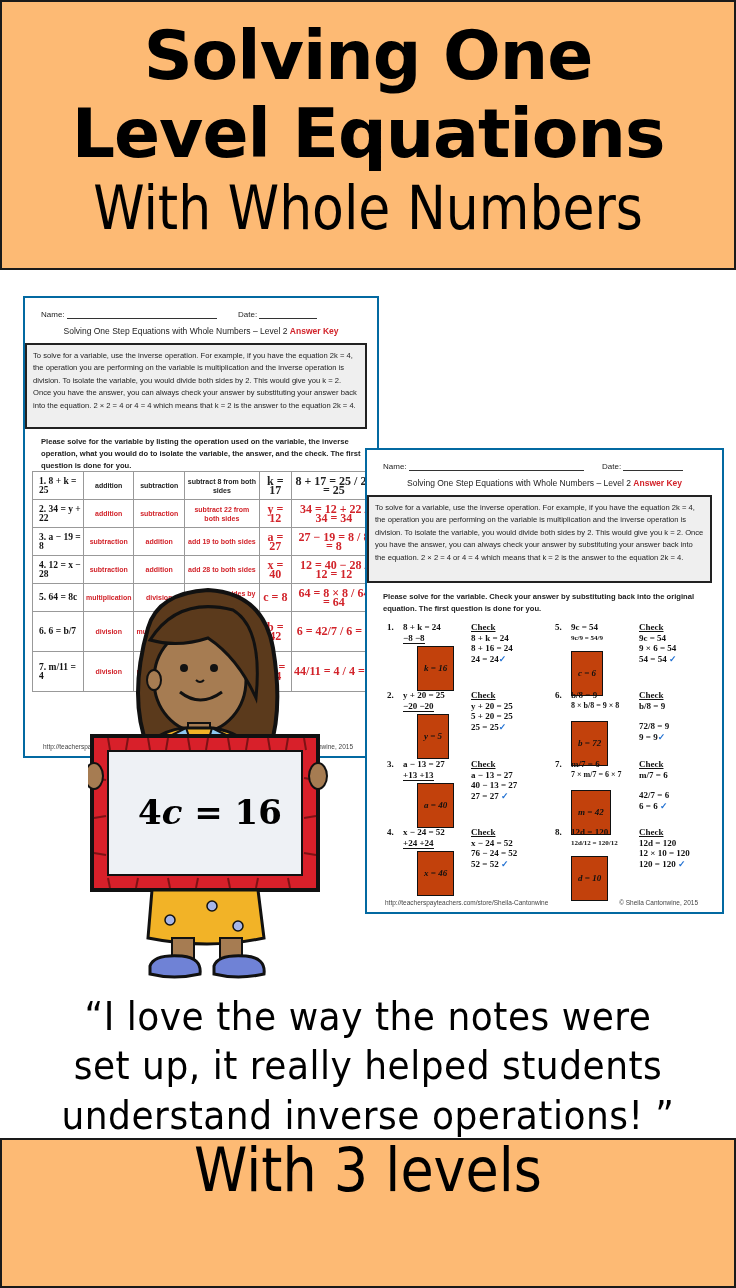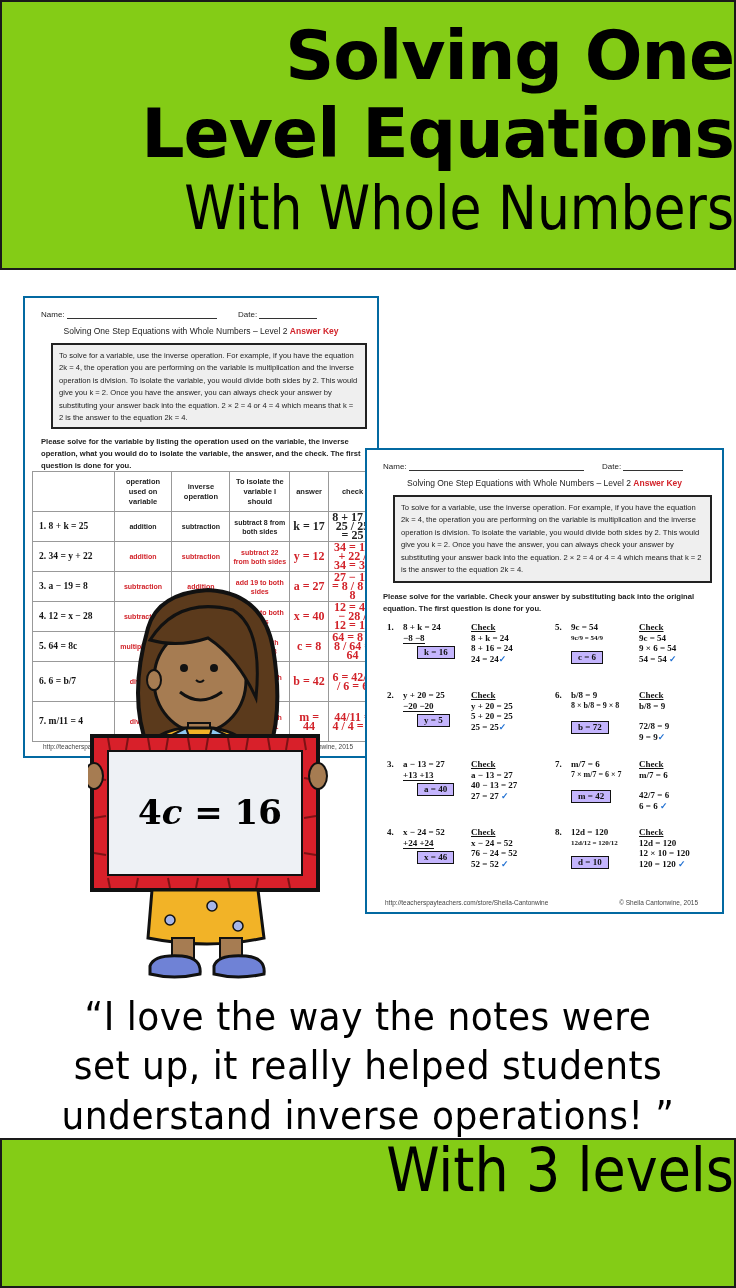--- a/index.html
+++ b/index.html
@@ -1,22 +1,22 @@
 <!DOCTYPE html>
 <html><head>
 <meta charset="utf-8">
 <style>
   * { box-sizing: border-box; margin: 0; padding: 0; }
   html, body { width: 736px; height: 1288px; background: #ffffff; overflow: hidden; }
   body { position: relative; font-family: "Liberation Sans", sans-serif; color: #000; }
 
   .banner {
     position: absolute; left: 0; width: 736px;
-    background: #84cc16; border: 2px solid #1a1a1a;
-    text-align: right;
+    background: #fdba74; border: 2px solid #1a1a1a;
+    text-align: center;
   }
   .banner.top { top: 0; height: 270px; }
   .banner.bottom { top: 1138px; height: 150px; }
 
   .title-big {
     display: block; font-family: "DejaVu Sans", sans-serif; font-weight: bold;
     color: #000; letter-spacing: -1px; line-height: 1;
   }
   .title-thin {
     display: block; font-family: "DejaVu Sans", sans-serif; font-weight: normal;
@@ -45,21 +45,21 @@
   .nameline { position: absolute; top: 12px; left: 16px; font-size: 8px; }
   .dateline { position: absolute; top: 12px; font-size: 8px; }
   .sheet.left .dateline { left: 213px; }
   .sheet.right .dateline { left: 235px; }
   .uline { display: inline-block; border-bottom: 1px solid #333; height: 8px; vertical-align: bottom; }
 
   .sheet-title { position: absolute; left: 0; width: 100%; text-align: center; font-size: 8.5px; top: 28px; }
   .sheet-title .key { color: #d2232a; font-weight: bold; }
 
   .instr-box {
-    position: absolute; left: 26px; right: 10px; top: 45px;
+    position: absolute; left: 0; right: 10px; top: 45px;
     background: #efefef; border: 2px solid #222; padding: 5px 6px;
     font-size: 7.6px; line-height: 12.4px; color: #222;
   }
   .sheet.left .instr-box { height: 86px; }
   .sheet.right .instr-box { height: 88px; }
   .directions { position: absolute; left: 16px; right: 12px; font-size: 7.6px; font-weight: bold; line-height: 12px; }
   .sheet.left .directions { top: 138px; }
   .sheet.right .directions { top: 141px; }
 
   table.ops { position: absolute; left: 7px; top: 173px; width: 345px; border-collapse: collapse; font-size: 7px; }
@@ -75,22 +75,22 @@
   .footer-left { position: absolute; left: 18px; bottom: 6px; font-size: 6.5px; color: #444; }
   .footer-right { position: absolute; right: 24px; bottom: 6px; font-size: 6.5px; color: #444; }
 
   
   .prob { position: absolute; font-family: "Liberation Serif", serif; font-size: 9px; font-weight: bold; line-height: 10.5px; color: #111; }
   .prob .num { position: absolute; left: 0; top: 0; }
   .prob .work { position: absolute; left: 16px; top: 0; white-space: nowrap; }
   .prob .check { position: absolute; left: 84px; top: 0; white-space: nowrap; }
   .prob .check .hd { text-decoration: underline; }
   .ans {
-    display: inline-block; background: #c4b5fd; border: 1.5px solid #111;
-    padding: 0 6px; margin-top: 2px;
+    display: inline-block; background: #c2410c; border: 1.5px solid #111;
+    padding: 16px 6px; font-style: italic; margin-top: 2px;
   }
   .tick { color: #1f6fd1; }
   .uln { border-bottom: 1px solid #111; display: inline-block; }
 
   
   .girl { position: absolute; left: 88px; top: 588px; width: 240px; height: 392px; }
   .sign-text {
     position: absolute; left: 120px; top: 792px; width: 180px; text-align: center;
     font-family: "DejaVu Serif", serif; font-weight: bold; font-size: 34px; color: #000;
   }
@@ -109,28 +109,20 @@
   <div class="nameline"><span>Name:</span> <span class="uline" style="width:150px"></span></div>
   <div class="dateline"><span>Date:</span> <span class="uline" style="width:58px"></span></div>
   <div class="sheet-title">
     <span>Solving One Step Equations with Whole Numbers – Level 2</span> <span class="key">Answer Key</span>
   </div>
   <div class="instr-box">To solve for a variable, use the inverse operation.  For example, if you have the equation 2k = 4, the operation you are performing on the variable is multiplication and the inverse operation is division.  To isolate the variable, you would divide both sides by 2.  This would give you k = 2.  Once you have the answer, you can always check your answer by substituting your answer back into the equation.  2 × 2 = 4 or 4 = 4 which means that k = 2 is the answer to the equation 2k = 4.</div>
   <div class="directions">Please solve for the variable by listing the operation used on the variable, the inverse operation, what you would do to isolate the variable, the answer, and the check.  The first question is done for you.</div>
 
   <table class="ops">
     <tbody>
-        <tr>
-      <th style="width:82px"></th>
-      <th style="width:58px">operation used on variable</th>
-      <th style="width:58px">inverse operation</th>
-      <th style="width:60px">To isolate the variable I should</th>
-      <th style="width:39px">answer</th>
-      <th style="width:48px">check</th>
-    </tr>
     <tr>
       <td class="eq">1. 8 + k = 25</td>
       <td class="blk">addition</td>
       <td class="blk">subtraction</td>
       <td class="blk">subtract 8 from both sides</td>
       <td class="blk serif">k = 17</td>
       <td class="blk serif">8 + 17 = 25 / 25 = 25</td>
     </tr>
     <tr>
       <td class="eq">2. 34 = y + 22</td>

